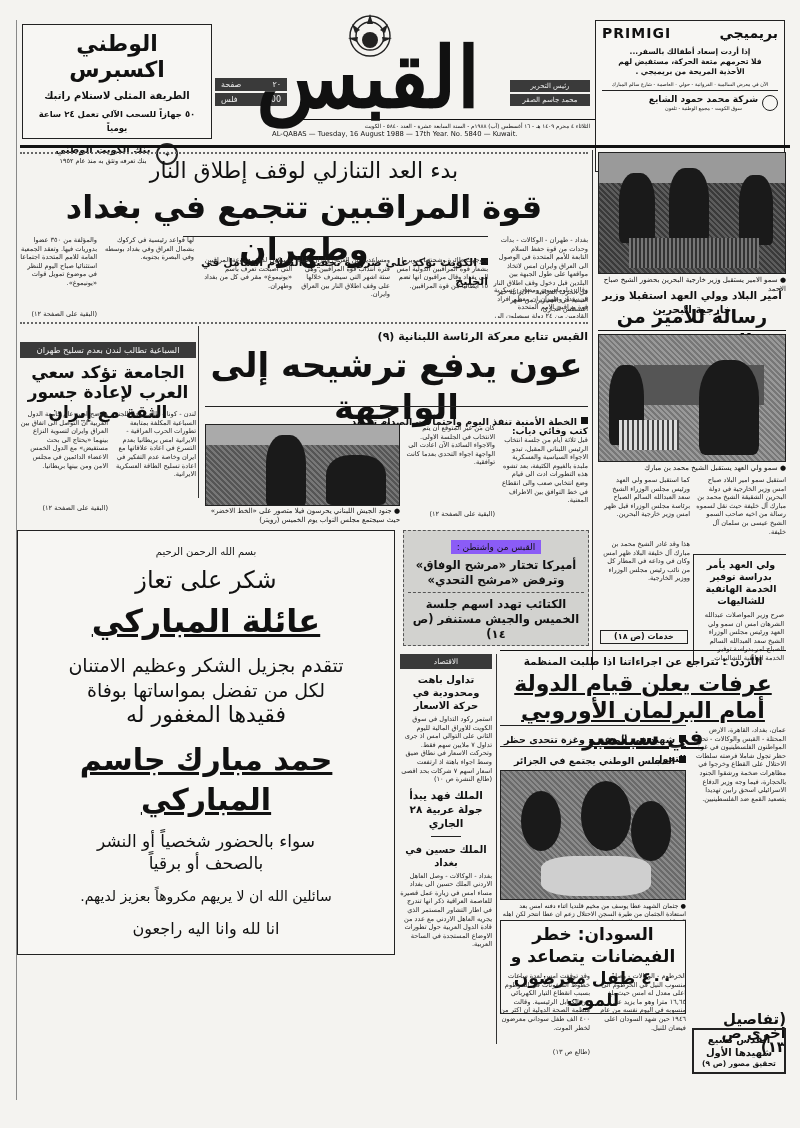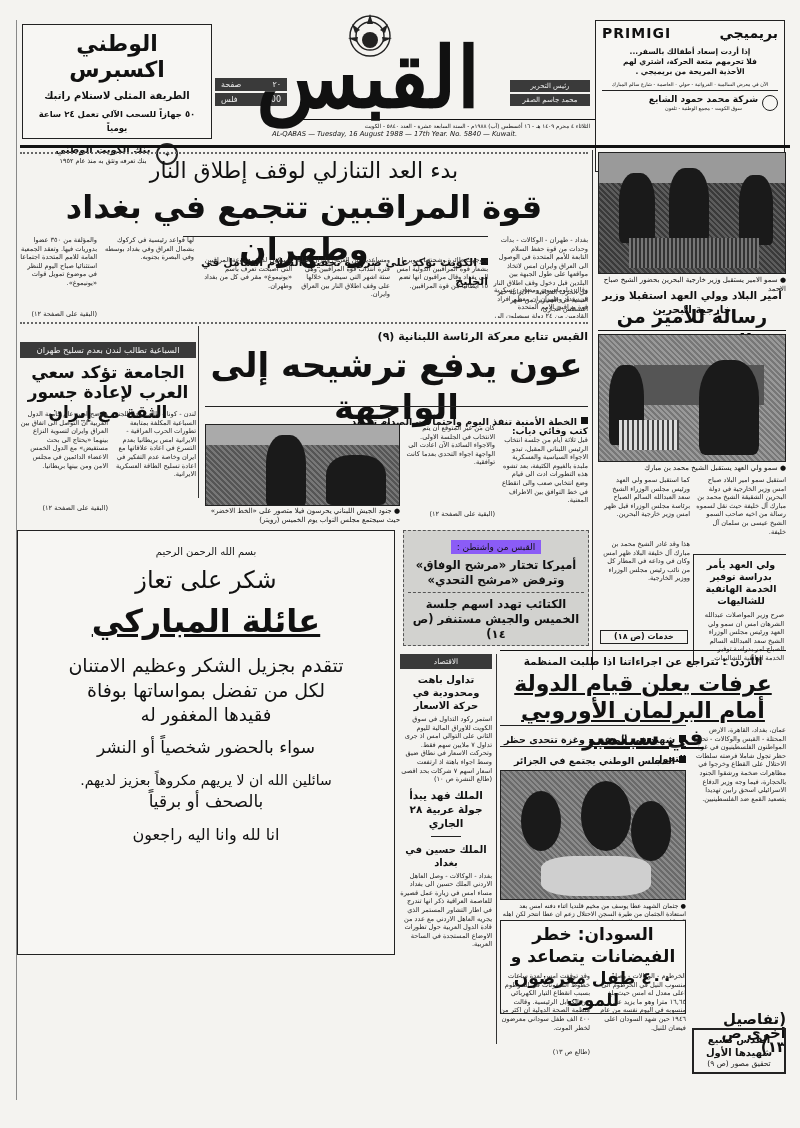--- a/index.html
+++ b/index.html
@@ -72,29 +72,29 @@
 
 <div class="abs masthead-title rtl center" style="left:300px;top:36px;width:180px;height:84px;">القبس</div>
 
 <div class="abs" style="left:510px;top:80px;width:80px;">
   <div class="dark-bar center" style="font-size:7px;line-height:12px;margin-bottom:2px;">رئيس التحرير</div>
   <div class="dark-bar center" style="font-size:7px;line-height:12px;">محمد جاسم الصقر</div>
 </div>
 
 <div class="rule" style="left:290px;top:119px;width:310px;height:1px;"></div>
 <div class="abs rtl" style="left:270px;top:122px;width:320px;font-size:5.6px;line-height:8px;white-space:nowrap;overflow:hidden;">الثلاثاء ٤ محرم ١٤٠٩ هـ - ١٦ أغسطس (آب) ١٩٨٨م - السنة السابعة عشرة - العدد ٥٨٤٠ - الكويت</div>
-<div class="abs" style="left:272px;top:130px;width:330px;font-size:6.8px;line-height:9px;white-space:nowrap;font-style:italic;">AL-QABAS — Tuesday, 16 August 1988 — 17th Year. No. 5840 — Kuwait.</div>
+<div class="abs" style="left:272px;top:130px;width:330px;font-size:6.8px;line-height:9px;white-space:nowrap;">AL-QABAS — Tuesday, 16 August 1988 — 17th Year. No. 5840 — Kuwait.</div>
 
 <div class="abs box rtl center" style="left:595px;top:20px;width:190px;height:152px;padding:4px 6px;">
   <div style="display:flex;justify-content:space-between;align-items:center;direction:ltr;">
     <span style="font-weight:bold;font-size:14px;letter-spacing:1px;">PRIMIGI</span>
     <span style="font-weight:bold;font-size:14px;">بريميجي</span>
   </div>
   <div style="font-size:7.5px;line-height:10px;margin-top:6px;font-weight:bold;">إذا أردت إسعاد أطفالك بالسفر...</div>
-  <div style="font-size:7.5px;line-height:10px;font-weight:bold;">فلا تحرمهم متعة الحركة، اشتري لهم</div>
+  <div style="font-size:7.5px;line-height:10px;font-weight:bold;">فلا تحرمهم متعة الحركة، مستفيض لهم</div>
   <div style="font-size:7.5px;line-height:10px;font-weight:bold;">الأحذية المريحة من بريميجي .</div>
   <div style="font-size:5px;line-height:7px;margin-top:4px;border-bottom:1px solid #222;padding-bottom:2px;">الآن في معرض السالمية - الفروانية - حولي - العاصمة - شارع سالم المبارك</div>
   <div style="display:flex;align-items:center;gap:4px;margin-top:3px;">
     <div style="width:16px;height:16px;border:1.5px solid #222;border-radius:50%;flex:none;"></div>
     <div>
       <div class="hl-s" style="font-size:9px;line-height:11px;">شركة محمد حمود الشايع</div>
       <div style="font-size:5px;line-height:7px;">سوق الكويت - مجمع الوطنية - تلفون</div>
     </div>
   </div>
 </div>
@@ -189,24 +189,25 @@
 <div class="abs rtl body-text" style="left:112px;top:410px;width:84px;height:100px;overflow:hidden;">لندن - كونا - طالب وفد اللجنة السباعية المكلفة بمتابعة تطورات الحرب العراقية - الايرانية امس بريطانيا بعدم التسرع في اعادة علاقاتها مع ايران وخاصة عدم التفكير في اعادة تسليح الطاقة العسكرية الايرانية.</div>
 <div class="abs rtl body-text" style="left:20px;top:410px;width:88px;height:92px;overflow:hidden;">واوضح امين عام جامعة الدول العربية ان التوصل الى اتفاق بين العراق وايران لتسوية النزاع بينهما «يحتاج الى بحث مستفيض» مع الدول الخمس الاعضاء الدائمين في مجلس الامن ومن بينها بريطانيا.</div>
 <div class="abs rtl body-text" style="left:20px;top:504px;width:88px;">(البقية على الصفحة ١٢)</div>
 
 <div class="abs box rtl center" style="left:17px;top:530px;width:378px;height:425px;padding:14px 12px;">
   <div style="font-size:10px;line-height:14px;">بسم الله الرحمن الرحيم</div>
   <div style="font-size:24px;line-height:30px;margin-top:6px;">شكر على تعاز</div>
   <div class="hl-xl" style="font-size:32px;line-height:40px;margin-top:6px;">عائلة المباركي</div>
   <div style="font-size:19px;line-height:25px;margin-top:12px;">تتقدم بجزيل الشكر وعظيم الامتنان</div>
   <div style="font-size:19px;line-height:25px;">لكل من تفضل بمواساتها بوفاة</div>
-  <div style="font-size:18px;line-height:23px;">فقيدها المغفور له</div>
+  <div style="font-size:22px;line-height:23px;">فقيدها المغفور له</div>
+  <div class="hl-xl" style="font-size:30px;line-height:40px;margin-top:14px;">حمد مبارك جاسم المباركي</div>
   <div style="font-size:17px;line-height:22px;margin-top:10px;">سواء بالحضور شخصياً أو النشر</div>
+  <div style="font-size:17px;line-height:22px;">بالصحف أو برقياً</div>
   <div style="font-size:14px;line-height:20px;margin-top:12px;padding:0 40px;">سائلين الله ان لا يريهم مكروهاً بعزيز لديهم.</div>
-  <div style="font-size:17px;line-height:22px;">بالصحف أو برقياً</div>
   <div style="font-size:16px;line-height:22px;margin-top:12px;">انا لله وانا اليه راجعون</div>
 </div>
 
 <div class="abs" style="left:400px;top:654px;width:92px;height:390px;">
   <div class="dark-bar rtl center" style="font-size:7.5px;line-height:15px;">الاقتصاد</div>
   <div class="hl-s rtl center" style="font-size:10px;line-height:13px;margin-top:4px;">تداول باهت ومحدودية في حركة الاسعار</div>
   <div class="rtl body-text" style="margin-top:3px;height:60px;overflow:hidden;">استمر ركود التداول في سوق الكويت للاوراق المالية لليوم الثاني على التوالي امس اذ جرى تداول ٧ ملايين سهم فقط. وتحركت الاسعار في نطاق ضيق وسط اجواء باهتة اذ ارتفعت اسعار اسهم ٧ شركات بحد اقصى ٧ فلوس.</div>
   <div class="rtl body-text">(طالع النشرة ص ١٠)</div>
   <div class="hl-s rtl center" style="font-size:10.5px;line-height:14px;margin-top:4px;">الملك فهد يبدأ جولة عربية ٢٨ الجاري</div>
   <div style="width:30px;height:1px;background:#222;margin:6px auto;"></div>
@@ -231,21 +232,21 @@
   <div class="shape" style="left:80px;top:10px;width:50px;height:70px;border-radius:50%;"></div>
   <div class="shape" style="left:130px;top:30px;width:40px;height:60px;border-radius:50%;"></div>
   <div class="light" style="left:40px;top:85px;width:110px;height:40px;background:#cfcfcf;border-radius:30%;"></div>
 </div>
 <div class="abs rtl caption" style="left:500px;top:902px;width:186px;font-size:6.3px;line-height:8px;">
   <span>●</span> <span>جثمان الشهيد عطا يوسف من مخيم قلنديا اثناء دفنه امس بعد استعادة الجثمان من طيرة السجن الاحتلال زعم ان عطا انتحر لكن اهله اكدوا انه ضرب حتى الموت</span> <span>(رويتر)</span>
 </div>
 <div class="abs rtl hl-s" style="left:692px;top:1012px;width:94px;font-size:15px;">(تفاصيل اخرى ص ١٣)</div>
 <div class="abs rtl center" style="left:692px;top:1028px;width:94px;border:2px solid #222;padding:3px;">
   <div class="hl-s" style="font-size:10px;line-height:13px;">القدس تشيع شهيدها الأول</div>
-  <div style="font-size:7.5px;line-height:10px;font-weight:normal;">تحقيق مصور (ص ٩)</div>
+  <div style="font-size:7.5px;line-height:10px;font-weight:bold;">تحقيق مصور (ص ٩)</div>
 </div>
 
 <div class="abs box rtl center hl-l" style="left:500px;top:920px;width:186px;padding:2px 4px;font-size:17px;line-height:22px;border-width:1px;">السودان: خطر الفيضانات يتصاعد و ٤٠٠ طفل معرضون للموت</div>
 <div class="abs rtl body-text" style="left:594px;top:972px;width:92px;height:84px;overflow:hidden;">الخرطوم - الوكالات - وصل منسوب النيل في الخرطوم الى اعلى معدل له امس حيث بلغ ١٦,٦٥ مترا وهو ما يزيد عن منسوبه في اليوم نفسه من عام ١٩٤٦ حين شهد السودان اعلى فيضان للنيل.</div>
 <div class="abs rtl body-text" style="left:500px;top:972px;width:90px;height:76px;overflow:hidden;">وقد توقفت امس لعدة ساعات خطوط التليفونات في الخرطوم بسبب انقطاع التيار الكهربائي عن الكوابل الرئيسية. وقالت منظمة الصحة الدولية ان اكثر من ٤٠٠ الف طفل سوداني معرضون لخطر الموت.</div>
 <div class="abs rtl body-text" style="left:500px;top:1048px;width:90px;">(طالع ص ١٣)</div>
 
 <div class="vline" style="left:16px;top:20px;height:1080px;background:#888;"></div>
 
 </body></html>

